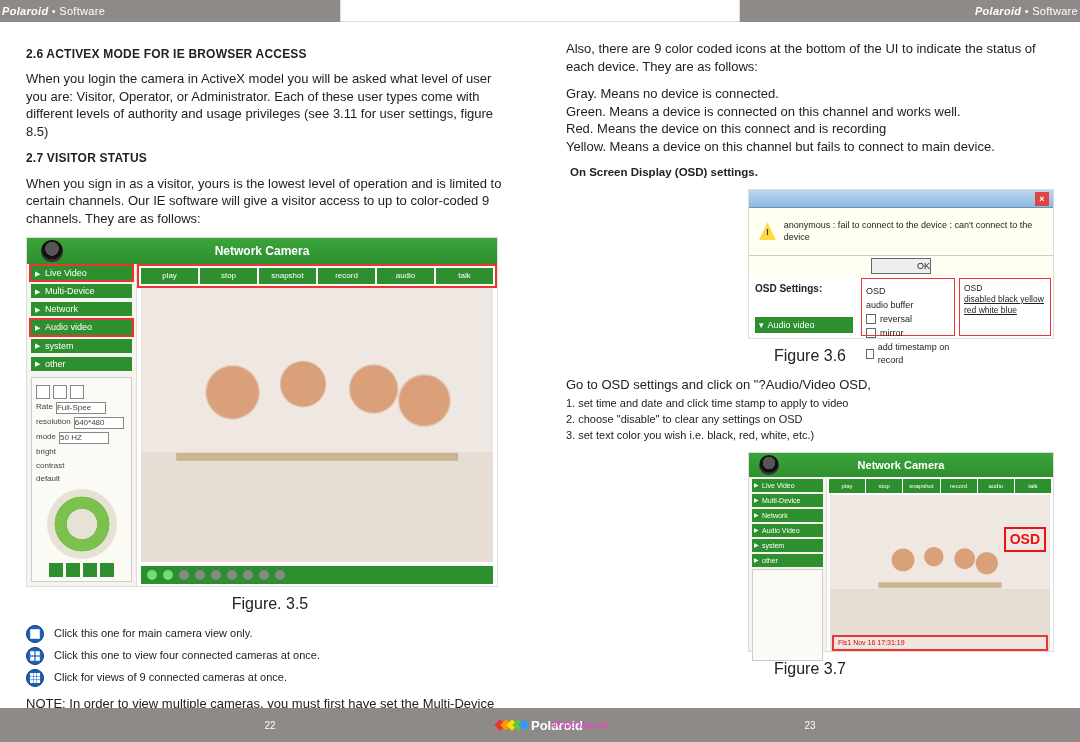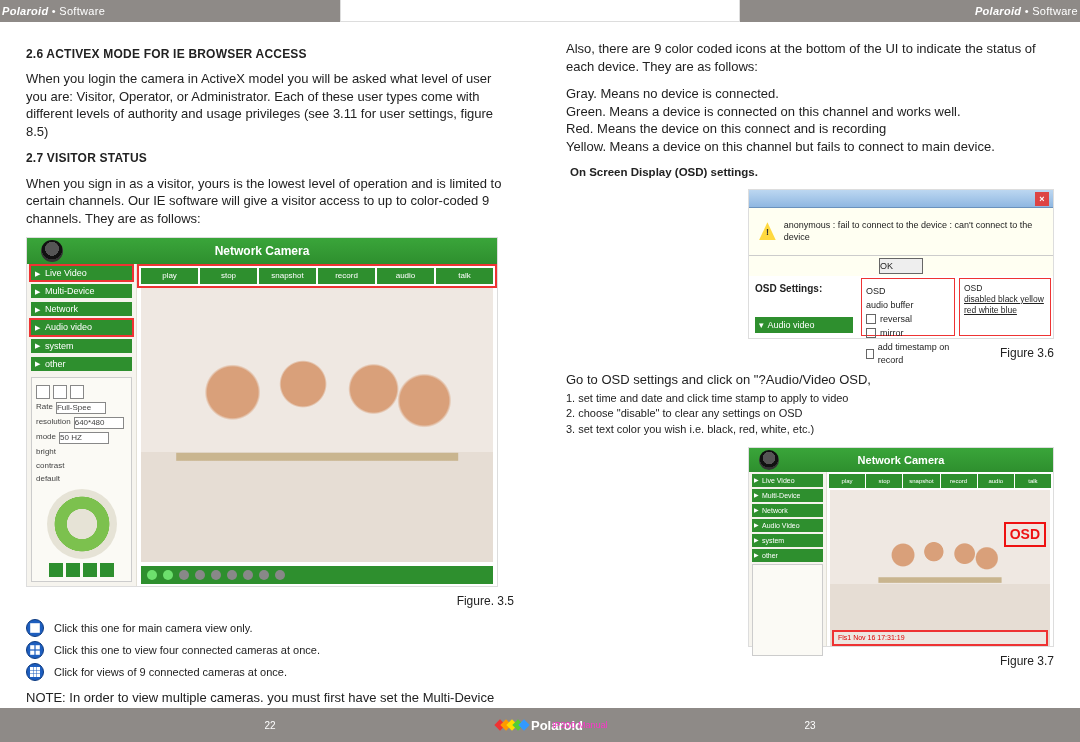--- a/index.html
+++ b/index.html
@@ -102,38 +102,38 @@
     background-position: 0 0,0 0,0 0,0 0, 0 70%;
     background-repeat: no-repeat;
   }
   .status-strip {
     height: 18px; background: #2e8f2e; margin: 4px 4px 2px 4px;
     display: flex; gap: 6px; padding: 0 6px; align-items: center;
   }
   .status-strip .dot { width: 10px; height: 10px; border-radius: 50%; background: #6de06d; }
   .status-strip .dot.g { background: #888; }
 
-  .fig-caption { text-align: right; font-size: 12px; margin: 6px 0 10px 0; }
+  .fig-caption { text-align: center; font-size: 16px; margin: 6px 0 10px 0; }
 
   .icon-line { display: flex; align-items: center; gap: 10px; margin: 4px 0; }
   .mini-icon { width: 18px; height: 18px; border-radius: 50%; display: flex; align-items: center; justify-content: center; background: #1d5ebf; color: #fff; font-size: 10px; font-weight: 700; border: 1px solid #0d3a80; }
   .mini-icon svg { width: 12px; height: 12px; fill: #fff; }
 
   
   .fig36 {
     width: 306px; height: 150px; margin: 6px 0 2px auto;
     border: 1px solid #ddd; background: #fff; font-size: 9px;
   }
   .fig36 .win-bar { height: 18px; background: linear-gradient(#bcd7f1,#8fb7e1); border-bottom: 1px solid #6a92bd; position: relative; }
   .fig36 .win-bar .close { position: absolute; right: 4px; top: 2px; width: 14px; height: 14px; background: #d44; color: #fff; font-weight: 700; text-align: center; line-height: 14px; }
   .fig36 .msg { height: 48px; background: #fffff2; display: flex; align-items: center; gap: 8px; padding: 0 10px; border-bottom: 1px solid #ccc; }
   .fig36 .warn { width: 18px; height: 18px; background: #ffd940; clip-path: polygon(50% 0,100% 100%,0 100%); position: relative; }
   .fig36 .warn::after { content: "!"; position: absolute; left: 50%; top: 50%; transform: translate(-50%,-40%); font-weight: 700; color: #333; }
   .fig36 .okrow { height: 20px; display: flex; justify-content: center; align-items: center; background: #fffff2; }
-  .fig36 .okbtn { width: 44px; height: 16px; border: 1px solid #666; background: #eee; font-size: 9px; text-align: left; line-height: 14px; }
+  .fig36 .okbtn { width: 60px; height: 16px; border: 1px solid #666; background: #eee; font-size: 9px; text-align: right; line-height: 14px; }
   .fig36 .lower { display: flex; height: calc(100% - 86px); }
   .fig36 .lbl-col { width: 110px; padding: 6px 6px; }
   .fig36 .lbl-col .strong { font-weight: 800; font-size: 10px; }
   .fig36 .green-btn { margin-top: 22px; height: 16px; background: #2e8f2e; color: #fff; font-size: 9px; display: flex; align-items: center; padding-left: 4px; }
   .fig36 .green-btn::before { content: "▾"; margin-right: 4px; }
   .fig36 .opts { flex: 1; padding: 4px; border: 1px solid #e33; margin: 2px; }
   .fig36 .opts .opt { display: flex; gap: 4px; align-items: center; margin: 2px 0; }
   .fig36 .opts .box { width: 10px; height: 10px; border: 1px solid #666; }
   .fig36 .side-note { width: 92px; border: 1px solid #e33; margin: 2px; padding: 4px; font-size: 8.5px; line-height: 1.3; }
   .fig36 .side-note .u { text-decoration: underline; }

